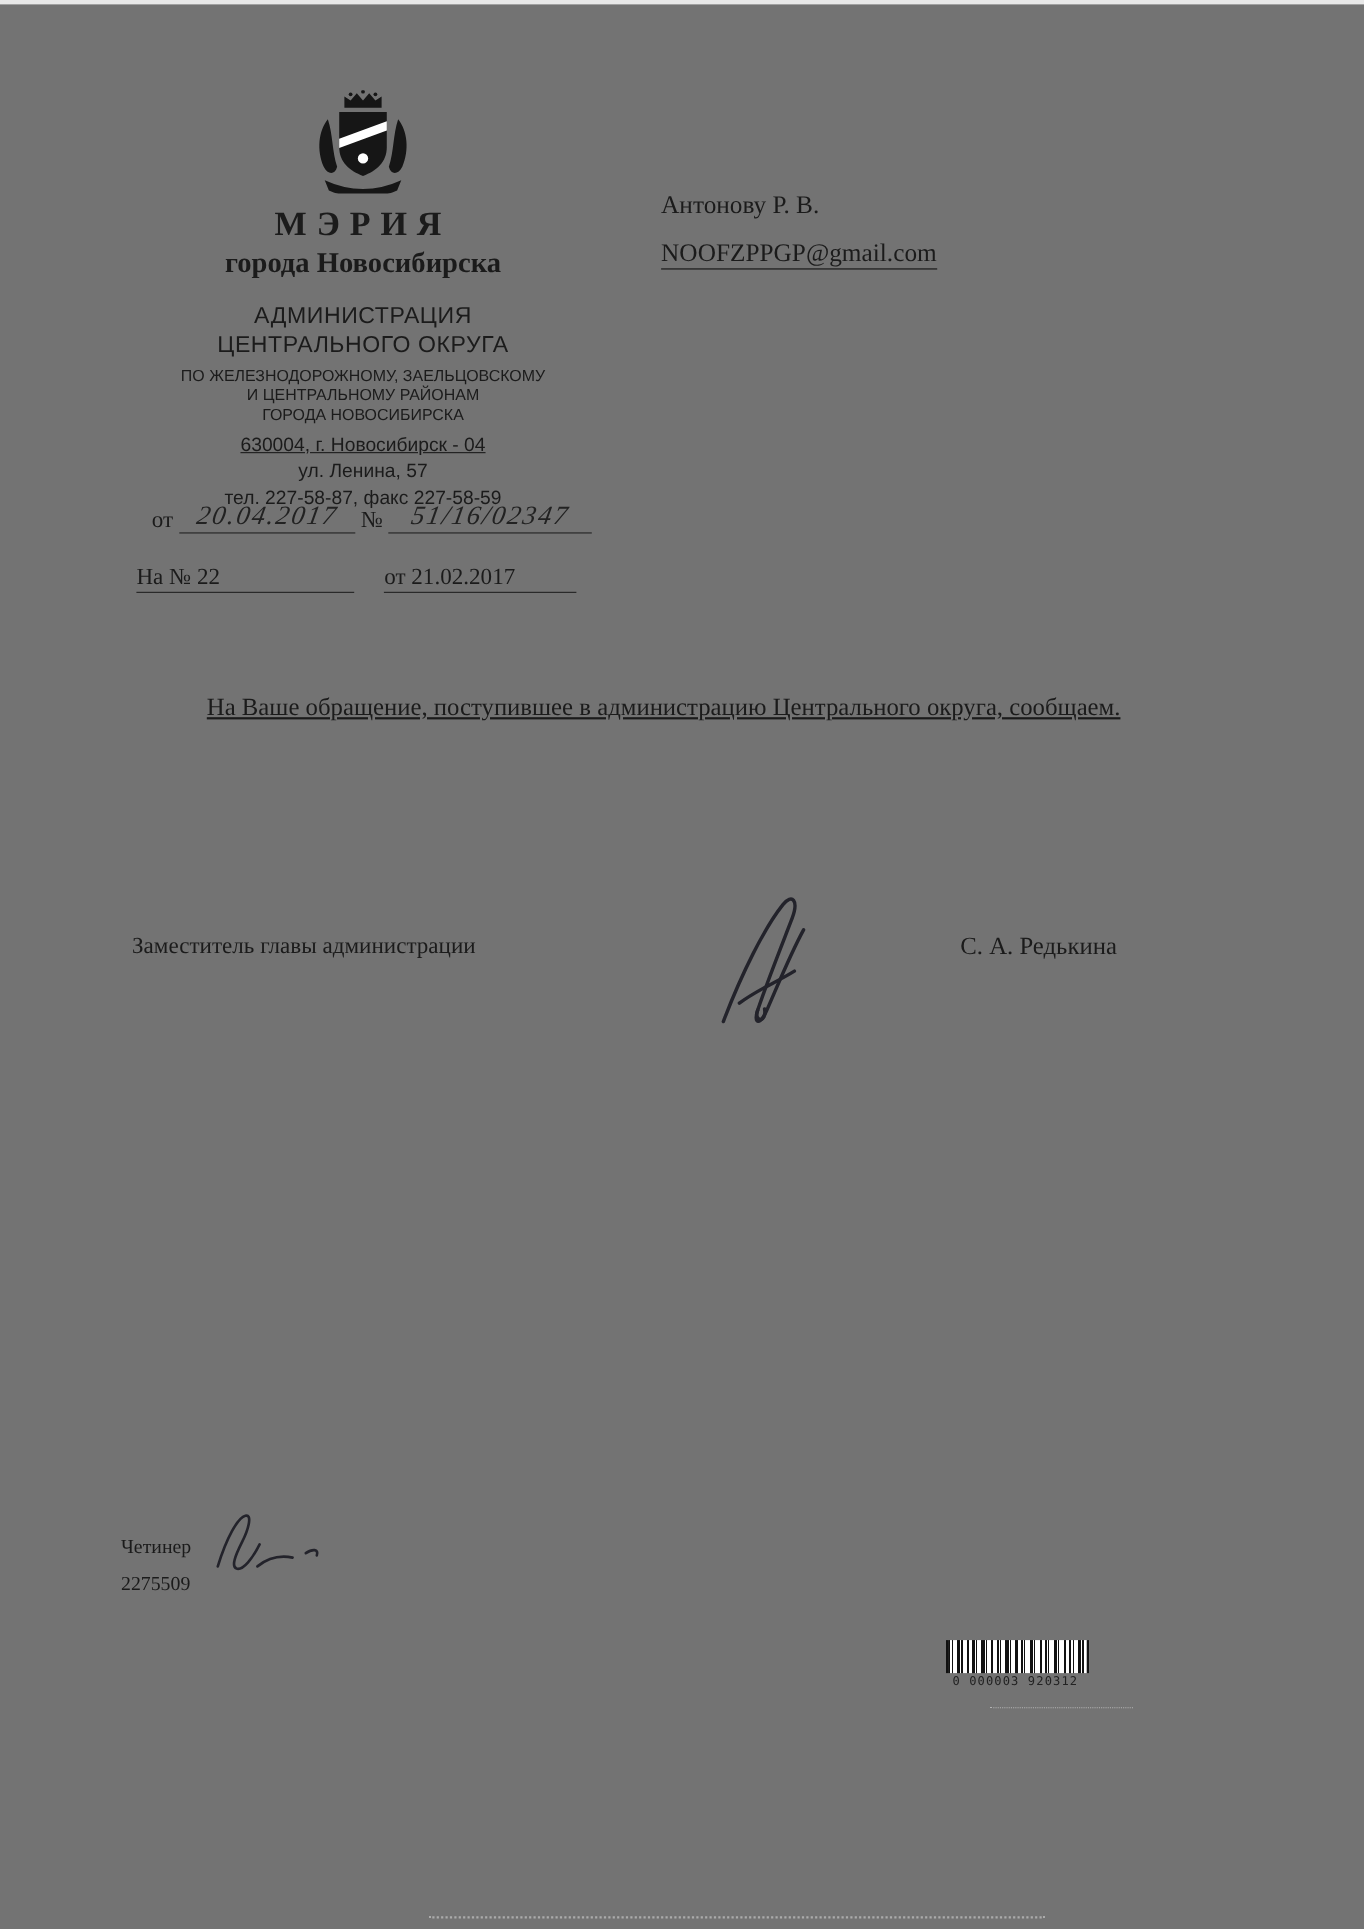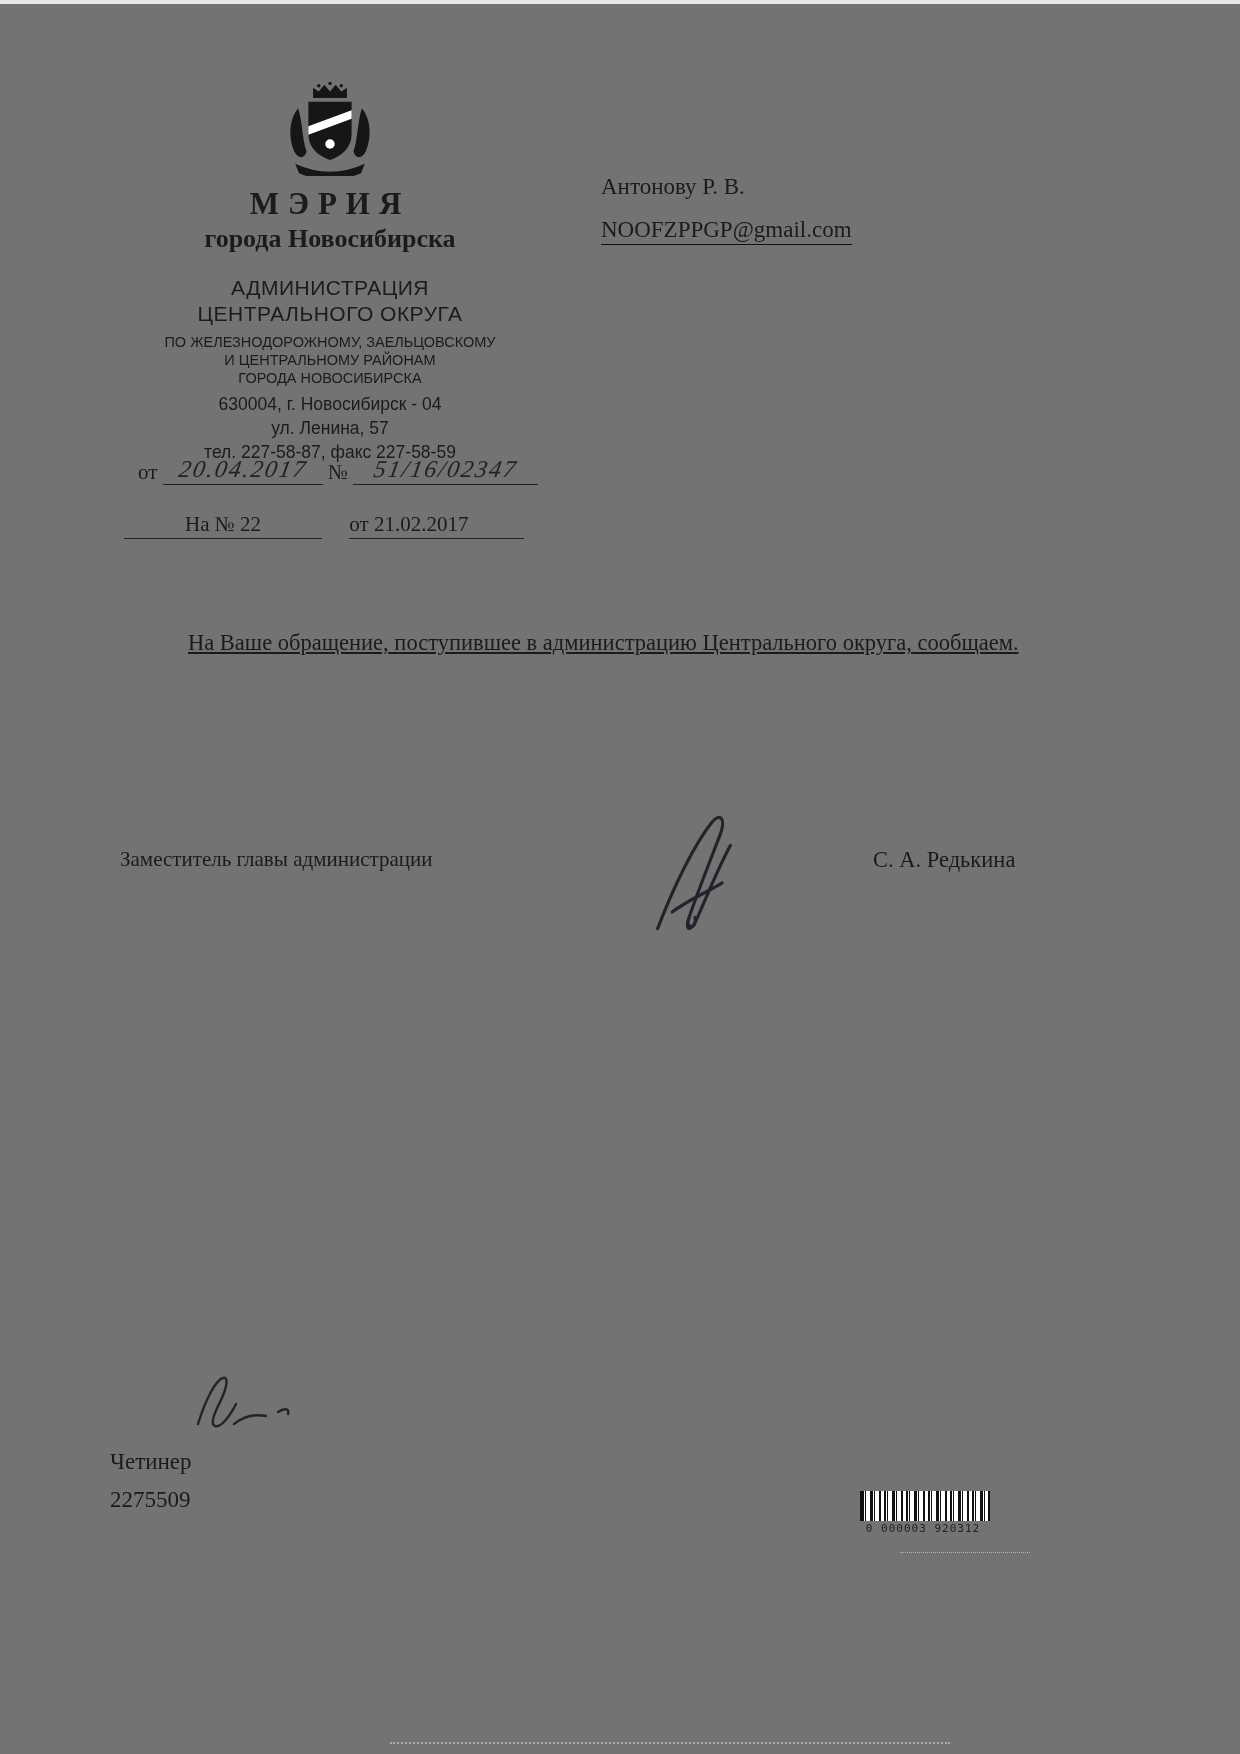--- a/index.html
+++ b/index.html
@@ -18,50 +18,50 @@
     display:flex;flex-direction:column;align-items:center;text-align:center;
   }
   .emblem{width:96px;height:94px;}
   .org-top{font-size:31px;font-weight:bold;letter-spacing:9px;margin-top:10px;}
   .org-city{font-size:26px;font-weight:bold;margin-top:2px;}
   .dept{font-family:"Liberation Sans", sans-serif;font-size:21px;letter-spacing:.5px;margin-top:2px;}
   .dept-first{margin-top:22px;}
   .districts{font-family:"Liberation Sans", sans-serif;font-size:14.5px;margin-top:2px;}
   .districts-first{margin-top:8px;}
   .addr{font-family:"Liberation Sans", sans-serif;font-size:17.5px;margin-top:3px;}
-  .addr-first{margin-top:8px;}
+  .addr-first{margin-top:8px;text-decoration:underline;}
   
   .ref-line{position:absolute;left:138px;top:452px;font-size:21px;white-space:nowrap;}
   .hand{
     display:inline-block;
     font-style:italic;
     transform:skewX(-10deg);
     font-size:24px;
     letter-spacing:2px;
     color:#222;
   }
   .u-seg{display:inline-block;border-bottom:1.6px solid #222;text-align:center;vertical-align:bottom;padding-bottom:1px;}
   .ref-date{width:160px;}
   .ref-num{width:185px;}
   .reply-line{position:absolute;left:124px;top:508px;font-size:21px;white-space:nowrap;}
-  .reply-seg1{width:198px;text-align:center;}
+  .reply-seg1{width:198px;text-align:left;}
   .reply-seg2{width:175px;text-align:left;margin-left:22px;}
   
   .addressee{position:absolute;left:601px;top:170px;font-size:23px;}
   .addressee .email{display:inline-block;margin-top:17px;border-bottom:1.7px solid #111;padding-bottom:1px;}
   
   .body-text{position:absolute;left:120px;top:622px;width:942px;font-size:22.5px;line-height:1.5;text-align:justify;}
   .body-text p{margin:0 0 2px 0;text-indent:68px;text-decoration:underline;}
   
   .sig-title{position:absolute;left:120px;top:843px;font-size:21px;}
   .sig-name{position:absolute;left:873px;top:843px;font-size:22.5px;}
   .sig-scribble{position:absolute;left:638px;top:808px;width:135px;height:125px;}
   .scribble-stroke{fill:none;stroke:#23232b;stroke-width:3;stroke-linecap:round;}
   
-  .executor{position:absolute;left:110px;top:1445px;font-size:23px;}
+  .executor{position:absolute;left:110px;top:1392px;font-size:18px;}
   .executor .phone{margin-top:12px;}
   .exec-scribble{position:absolute;left:190px;top:1368px;width:110px;height:72px;}
   .exec-scribble .scribble-stroke{stroke-width:2.4;}
   
   .barcode-wrap{position:absolute;left:860px;top:1487px;width:126px;text-align:center;}
   .barcode{
     height:30px;width:126px;
     background:
       repeating-linear-gradient(90deg,
         #111 0 2px, #fff 2px 3px,

